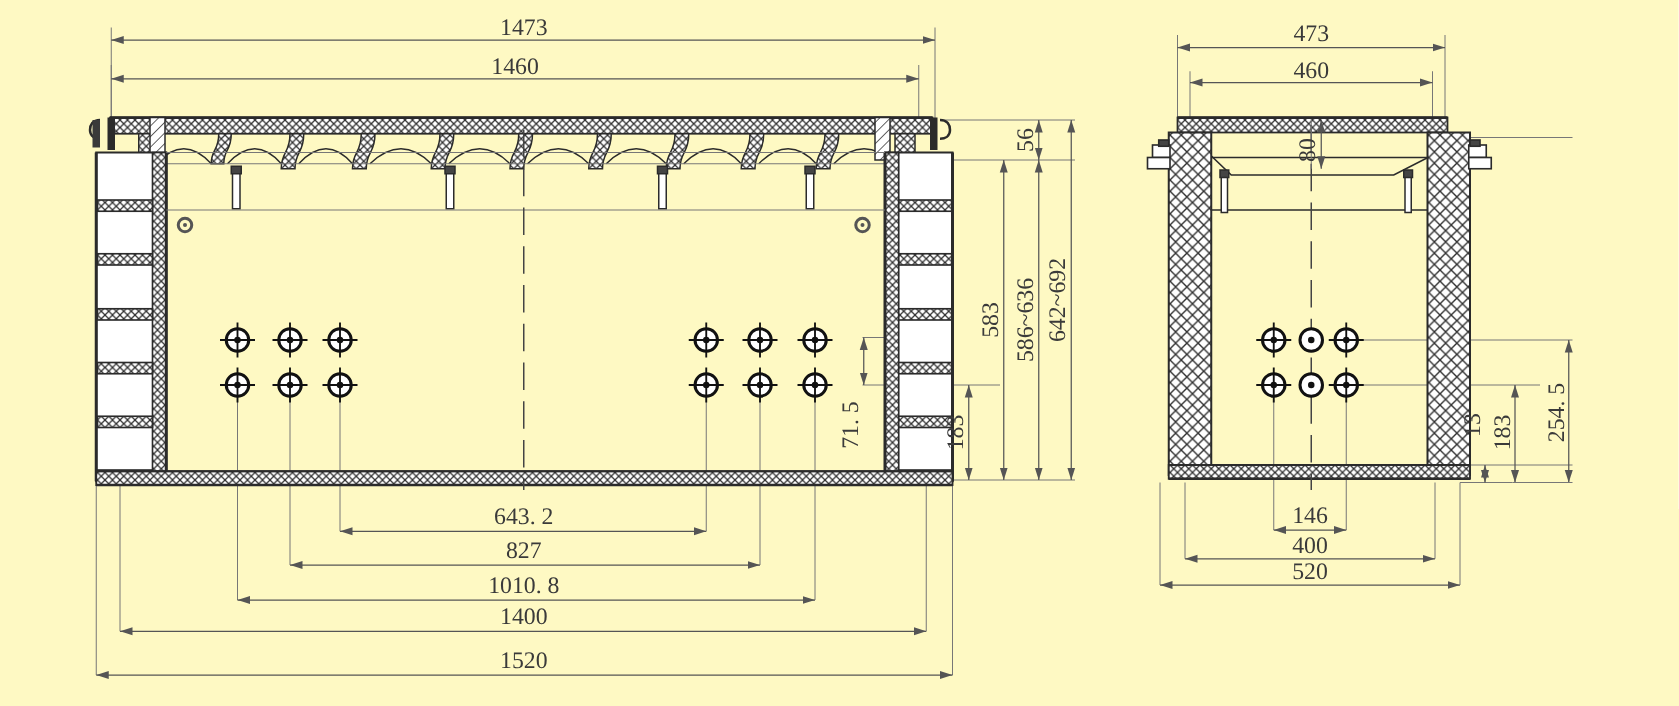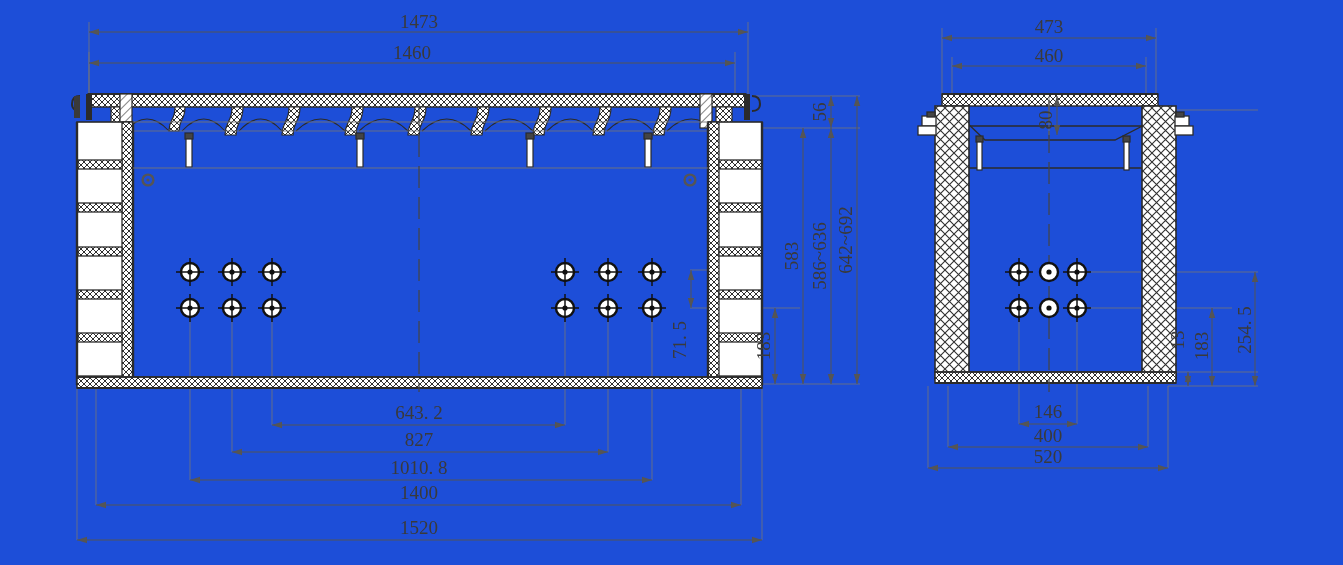--- a/index.html
+++ b/index.html
@@ -1,18 +1,18 @@
 <!DOCTYPE html>
 <html><head>
 <meta charset="utf-8">
 <style>
   html,body{margin:0;padding:0;background:#ffffff;}
   body{width:1343px;height:565px;overflow:hidden;
        font-family:"Liberation Serif",serif;}
-  #stage{position:relative;width:1343px;height:565px;background:#1d4ed8;}
+  #stage{position:relative;width:1343px;height:565px;background:#fef9c3;}
   svg{display:block;}
   .dimtext{font-family:"Liberation Serif",serif;font-size:19px;fill:#3a3a3a;}
 </style>
 </head>
 <body>
 
 <div id="stage">
 
 <svg width="1343" height="565" viewBox="0 0 1343 565">
 

